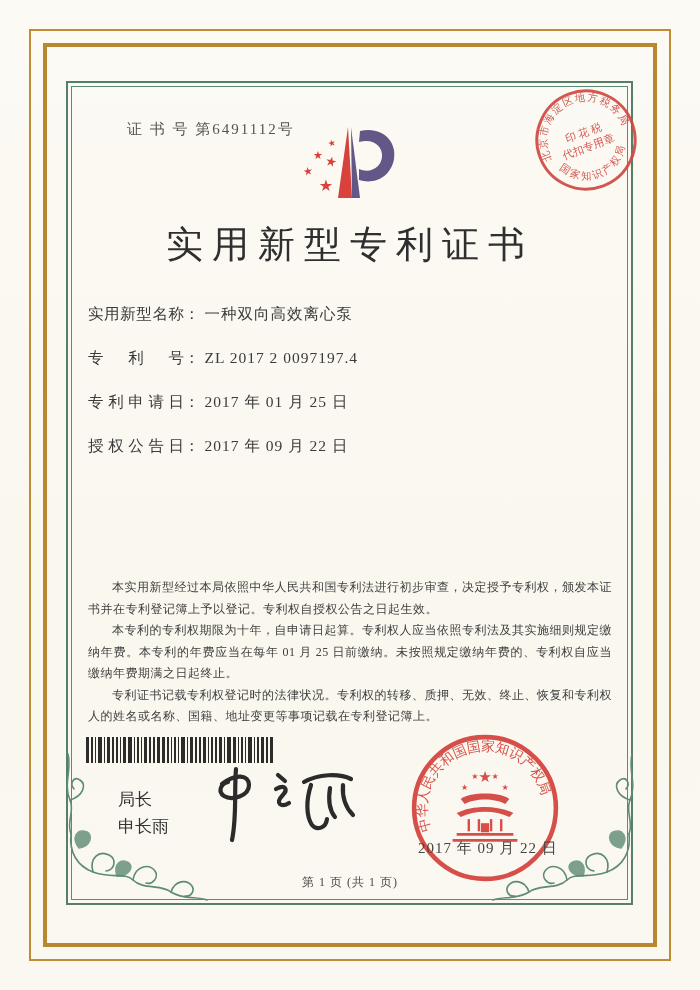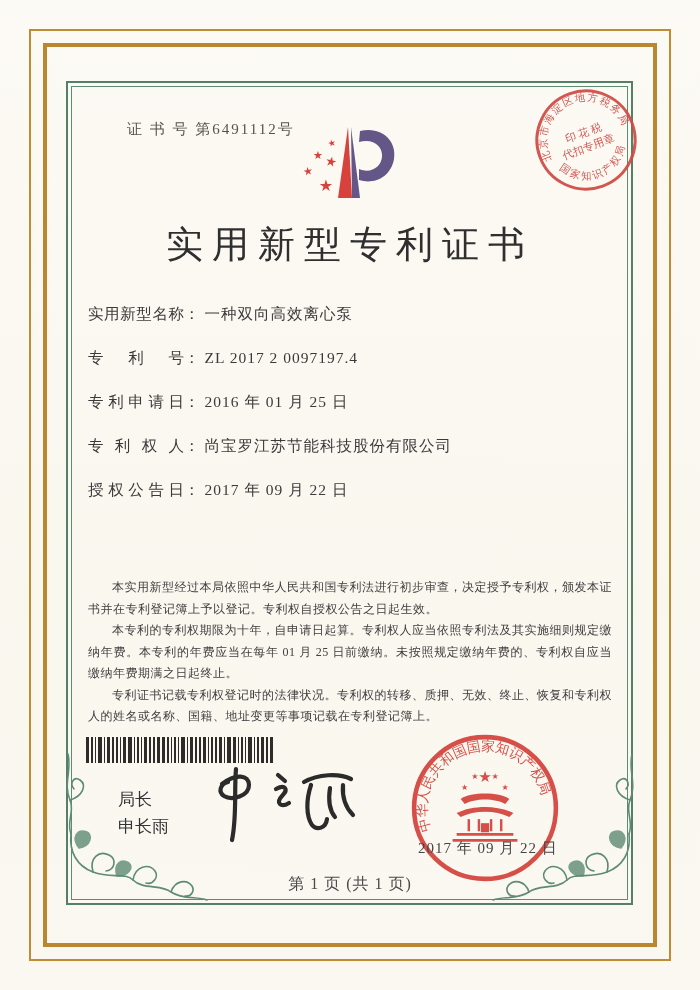--- a/index.html
+++ b/index.html
@@ -30,21 +30,21 @@
 
   .barcode{position:absolute;left:86px;top:737px;width:190px;height:26px;font-size:0;}
   .barcode span{display:inline-block;height:100%;background:#2e2c2a;margin-right:2px;vertical-align:top;}
 
   .signoff{position:absolute;left:118px;top:786px;font-size:17px;color:#333;line-height:27px;}
   .signature{position:absolute;left:192px;top:758px;width:170px;height:92px;}
 
   .seal{position:absolute;left:406px;top:729px;width:158px;height:158px;opacity:.9;}
   .seal-date{position:absolute;left:418px;top:839px;font-size:15px;color:#454545;letter-spacing:1px;z-index:5;}
 
-  .footer{position:absolute;left:0;top:874px;width:100%;text-align:center;font-size:16px;color:#4a4a4a;letter-spacing:1px;}
+  .footer{position:absolute;left:0;top:874px;width:100%;text-align:center;font-size:12px;color:#4a4a4a;letter-spacing:1px;}
 
   .flourish{position:absolute;width:150px;height:155px;}
   .flourish.bl{left:59px;top:752px;}
   .flourish.br{left:491px;top:752px;}
 </style>
 </head>
 <body>
 
 <div class="page">
 
@@ -111,24 +111,21 @@
   <div class="title">实用新型专利证书</div>
 
   <div class="fields">
     <div class="frow">
       <span class="flabel">实用新型名称</span><span class="fcolon">：</span><span class="fvalue">一种双向高效离心泵</span>
     </div>
     <div class="frow">
       <span class="flabel">专利号</span><span class="fcolon">：</span><span class="fvalue">ZL 2017 2 0097197.4</span>
     </div>
     <div class="frow">
-      <span class="flabel">专利申请日</span><span class="fcolon">：</span><span class="fvalue">2016 年 01 月 25 日</span>
-    </div>
-    <div class="frow">
-      <span class="flabel">专利权人</span><span class="fcolon">：</span><span class="fvalue">尚宝罗江苏节能科技股份有限公司</span>
+      <span class="flabel">专利申请日</span><span class="fcolon">：</span><span class="fvalue">2017 年 01 月 25 日</span>
     </div>
     <div class="frow">
       <span class="flabel">授权公告日</span><span class="fcolon">：</span><span class="fvalue">2017 年 09 月 22 日</span>
     </div>
   </div>
 
   <div class="paras">
     <p>本实用新型经过本局依照中华人民共和国专利法进行初步审查，决定授予专利权，颁发本证书并在专利登记簿上予以登记。专利权自授权公告之日起生效。</p>
     <p>本专利的专利权期限为十年，自申请日起算。专利权人应当依照专利法及其实施细则规定缴纳年费。本专利的年费应当在每年 01 月 25 日前缴纳。未按照规定缴纳年费的、专利权自应当缴纳年费期满之日起终止。</p>
     <p>专利证书记载专利权登记时的法律状况。专利权的转移、质押、无效、终止、恢复和专利权人的姓名或名称、国籍、地址变更等事项记载在专利登记簿上。</p>

